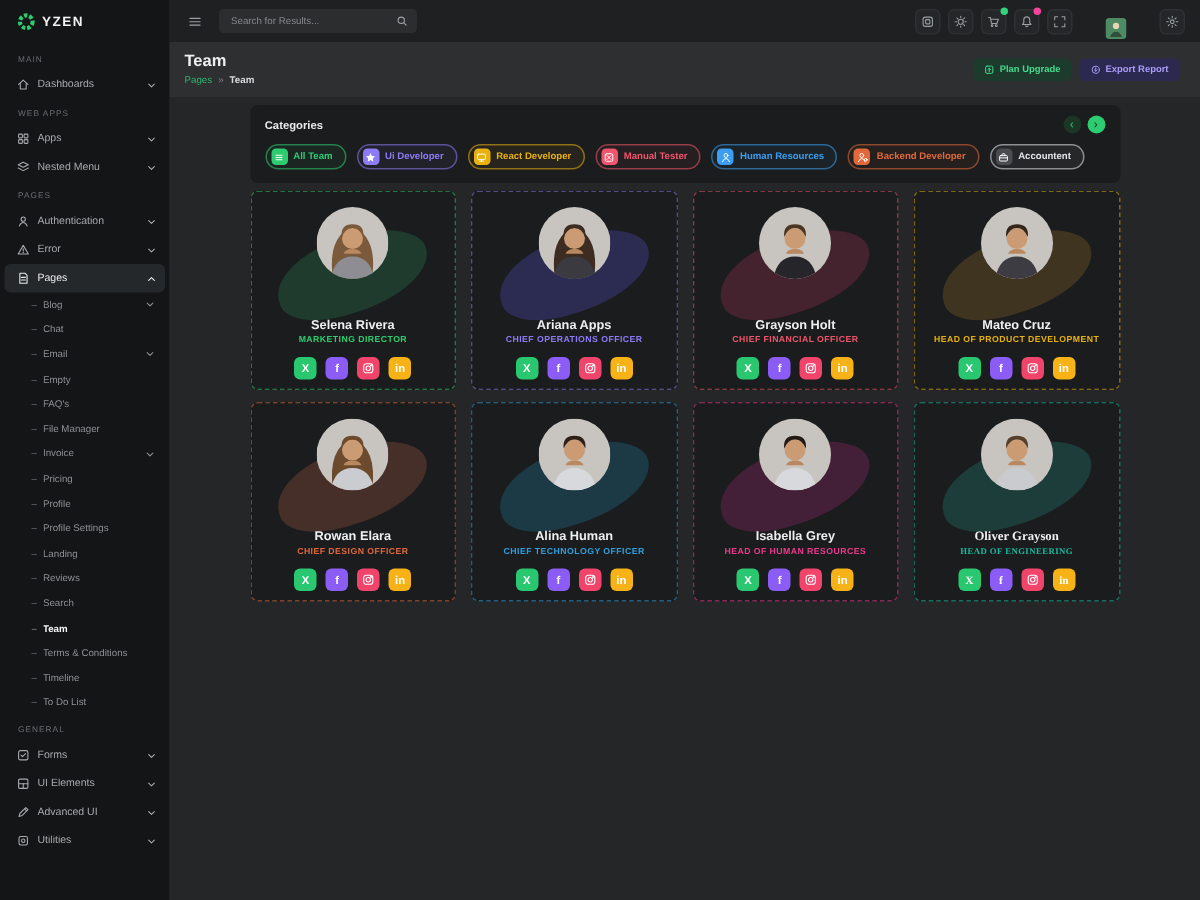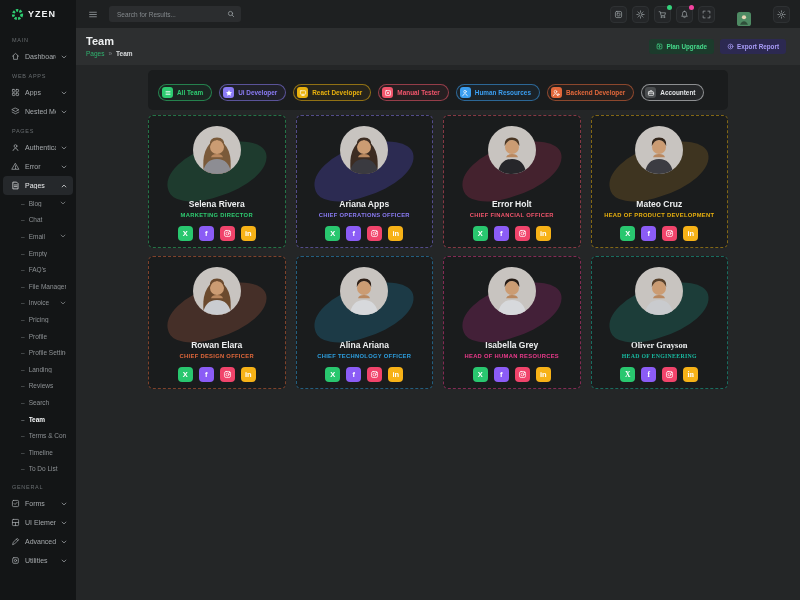--- a/index.html
+++ b/index.html
@@ -1,21 +1,21 @@
 <!DOCTYPE html>
 <html><head>
 <meta charset="utf-8">
 <style>
   html,body{margin:0;padding:0;background:#0d0f10;}
   body{width:800px;height:600px;overflow:hidden;font-family:"Liberation Sans",sans-serif;}
   *{box-sizing:border-box;}
   .app{display:flex;width:800px;height:600px;background:#242627;}
 
   
-  .sidebar{width:76px;flex-shrink:0;background:#131516;display:flex;flex-direction:column;}
+  .sidebar{width:113px;flex-shrink:0;background:#131516;display:flex;flex-direction:column;}
   .logo{height:28px;display:flex;align-items:center;gap:4px;padding-left:11px;flex-shrink:0;}
   .logo-mark{display:flex;}
   .logo-mark svg{width:13px;height:13px;}
   .logo-text{font-size:9px;font-weight:bold;color:#f1f3f4;letter-spacing:1px;}
   .nav{flex:1;overflow:hidden;padding-top:2px;}
   .nav-label{font-size:5.5px;color:#686d70;letter-spacing:.7px;padding:7px 0 4px 12px;text-transform:uppercase;}
   .nav-item{height:19px;display:flex;align-items:center;gap:5px;padding:0 6px 0 8px;margin:0 3px;border-radius:4px;color:#a6aaad;font-size:7px;cursor:pointer;}
   .nav-item.active{background:#25282b;color:#e9ebec;}
   .icn{display:flex;align-items:center;justify-content:center;}
   .nav-item .icn.mi svg{width:9px;height:9px;}
@@ -423,20 +423,27 @@
               <path d="M8 5 V10 M6.2 8.4 L8 10.2 L9.8 8.4"></path>
             </svg>
           <span>Export Report</span>
         </button>
       </div>
     </div>
 
     <div class="content">
       <div class="container">
         <section class="categories-card">
+          <div class="cat-head">
+            <span class="cat-title">Categories</span>
+            <div class="cat-nav">
+              <span class="cat-arrow prev">‹</span>
+              <span class="cat-arrow next">›</span>
+            </div>
+          </div>
           <div class="chips" id="chips-row">
               <div class="chip" style="border-color: rgba(46, 204, 113, 0.55); background: rgba(46, 204, 113, 0.06); color: rgb(46, 204, 113);">
                 <span class="chip-icn" style="background: rgb(46, 204, 113);">
                   <svg viewBox="0 0 16 16" fill="none" stroke="currentColor" stroke-width="1.3" stroke-linecap="round" stroke-linejoin="round">
                     <line x1="4" y1="5" x2="12" y2="5"></line>
                     <line x1="4" y1="8" x2="12" y2="8"></line>
                     <line x1="4" y1="11" x2="12" y2="11"></line>
                   </svg>
                 </span>
                 <span>All Team</span>
@@ -560,21 +567,21 @@
               <div class="avatar">
                 <svg viewBox="0 0 48 48" width="48" height="48">
     <rect width="48" height="48" fill="#c8c4c0"></rect>
 
     <circle cx="24" cy="21" r="7" fill="#cb9c73"></circle>
     <path d="M16.8 20 Q15.8 11.5 24 11.5 Q32.2 11.5 31.2 20 Q28.5 13.8 24 14 Q19.5 13.8 16.8 20 Z" fill="#4a3623"></path>
     <path d="M24 28 q5 0 6 3.2 l-12 0 q1 -3.2 6 -3.2 Z" fill="#b9885f"></path>
     <path d="M9.5 48 Q12 33 24 33 Q36 33 38.5 48 Z" fill="#26262a"></path>
   </svg>
               </div>
-              <div class="mname">Error Holt</div>
+              <div class="mname">Grayson Holt</div>
               <div class="mrole" style="color: rgb(241, 85, 108);">CHIEF FINANCIAL OFFICER</div>
               <div class="socials">
                 <span class="soc" style="background: rgb(41, 199, 111);">X</span>
                 <span class="soc" style="background: rgb(139, 92, 246);">f</span>
                 <span class="soc" style="background: rgb(241, 68, 107);">
                   <svg viewBox="0 0 16 16" fill="none" stroke="currentColor" stroke-width="1.3" stroke-linecap="round" stroke-linejoin="round">
                     <rect x="2.6" y="2.6" width="10.8" height="10.8" rx="3"></rect>
                     <circle cx="8" cy="8" r="2.6"></circle>
                     <circle cx="11.3" cy="4.7" r="0.5" fill="currentColor"></circle>
                   </svg>
@@ -641,21 +648,21 @@
               <div class="avatar">
                 <svg viewBox="0 0 48 48" width="48" height="48">
     <rect width="48" height="48" fill="#c8c4c0"></rect>
 
     <circle cx="24" cy="21" r="7" fill="#cb9c73"></circle>
     <path d="M16.8 20 Q15.8 11.5 24 11.5 Q32.2 11.5 31.2 20 Q28.5 13.8 24 14 Q19.5 13.8 16.8 20 Z" fill="#2e2018"></path>
     <path d="M24 28 q5 0 6 3.2 l-12 0 q1 -3.2 6 -3.2 Z" fill="#b9885f"></path>
     <path d="M9.5 48 Q12 33 24 33 Q36 33 38.5 48 Z" fill="#d7d9dc"></path>
   </svg>
               </div>
-              <div class="mname">Alina Ariana</div>
+              <div class="mname">Alina Human</div>
               <div class="mrole" style="color: rgb(45, 159, 224);">CHIEF TECHNOLOGY OFFICER</div>
               <div class="socials">
                 <span class="soc" style="background: rgb(41, 199, 111);">X</span>
                 <span class="soc" style="background: rgb(139, 92, 246);">f</span>
                 <span class="soc" style="background: rgb(241, 68, 107);">
                   <svg viewBox="0 0 16 16" fill="none" stroke="currentColor" stroke-width="1.3" stroke-linecap="round" stroke-linejoin="round">
                     <rect x="2.6" y="2.6" width="10.8" height="10.8" rx="3"></rect>
                     <circle cx="8" cy="8" r="2.6"></circle>
                     <circle cx="11.3" cy="4.7" r="0.5" fill="currentColor"></circle>
                   </svg>

